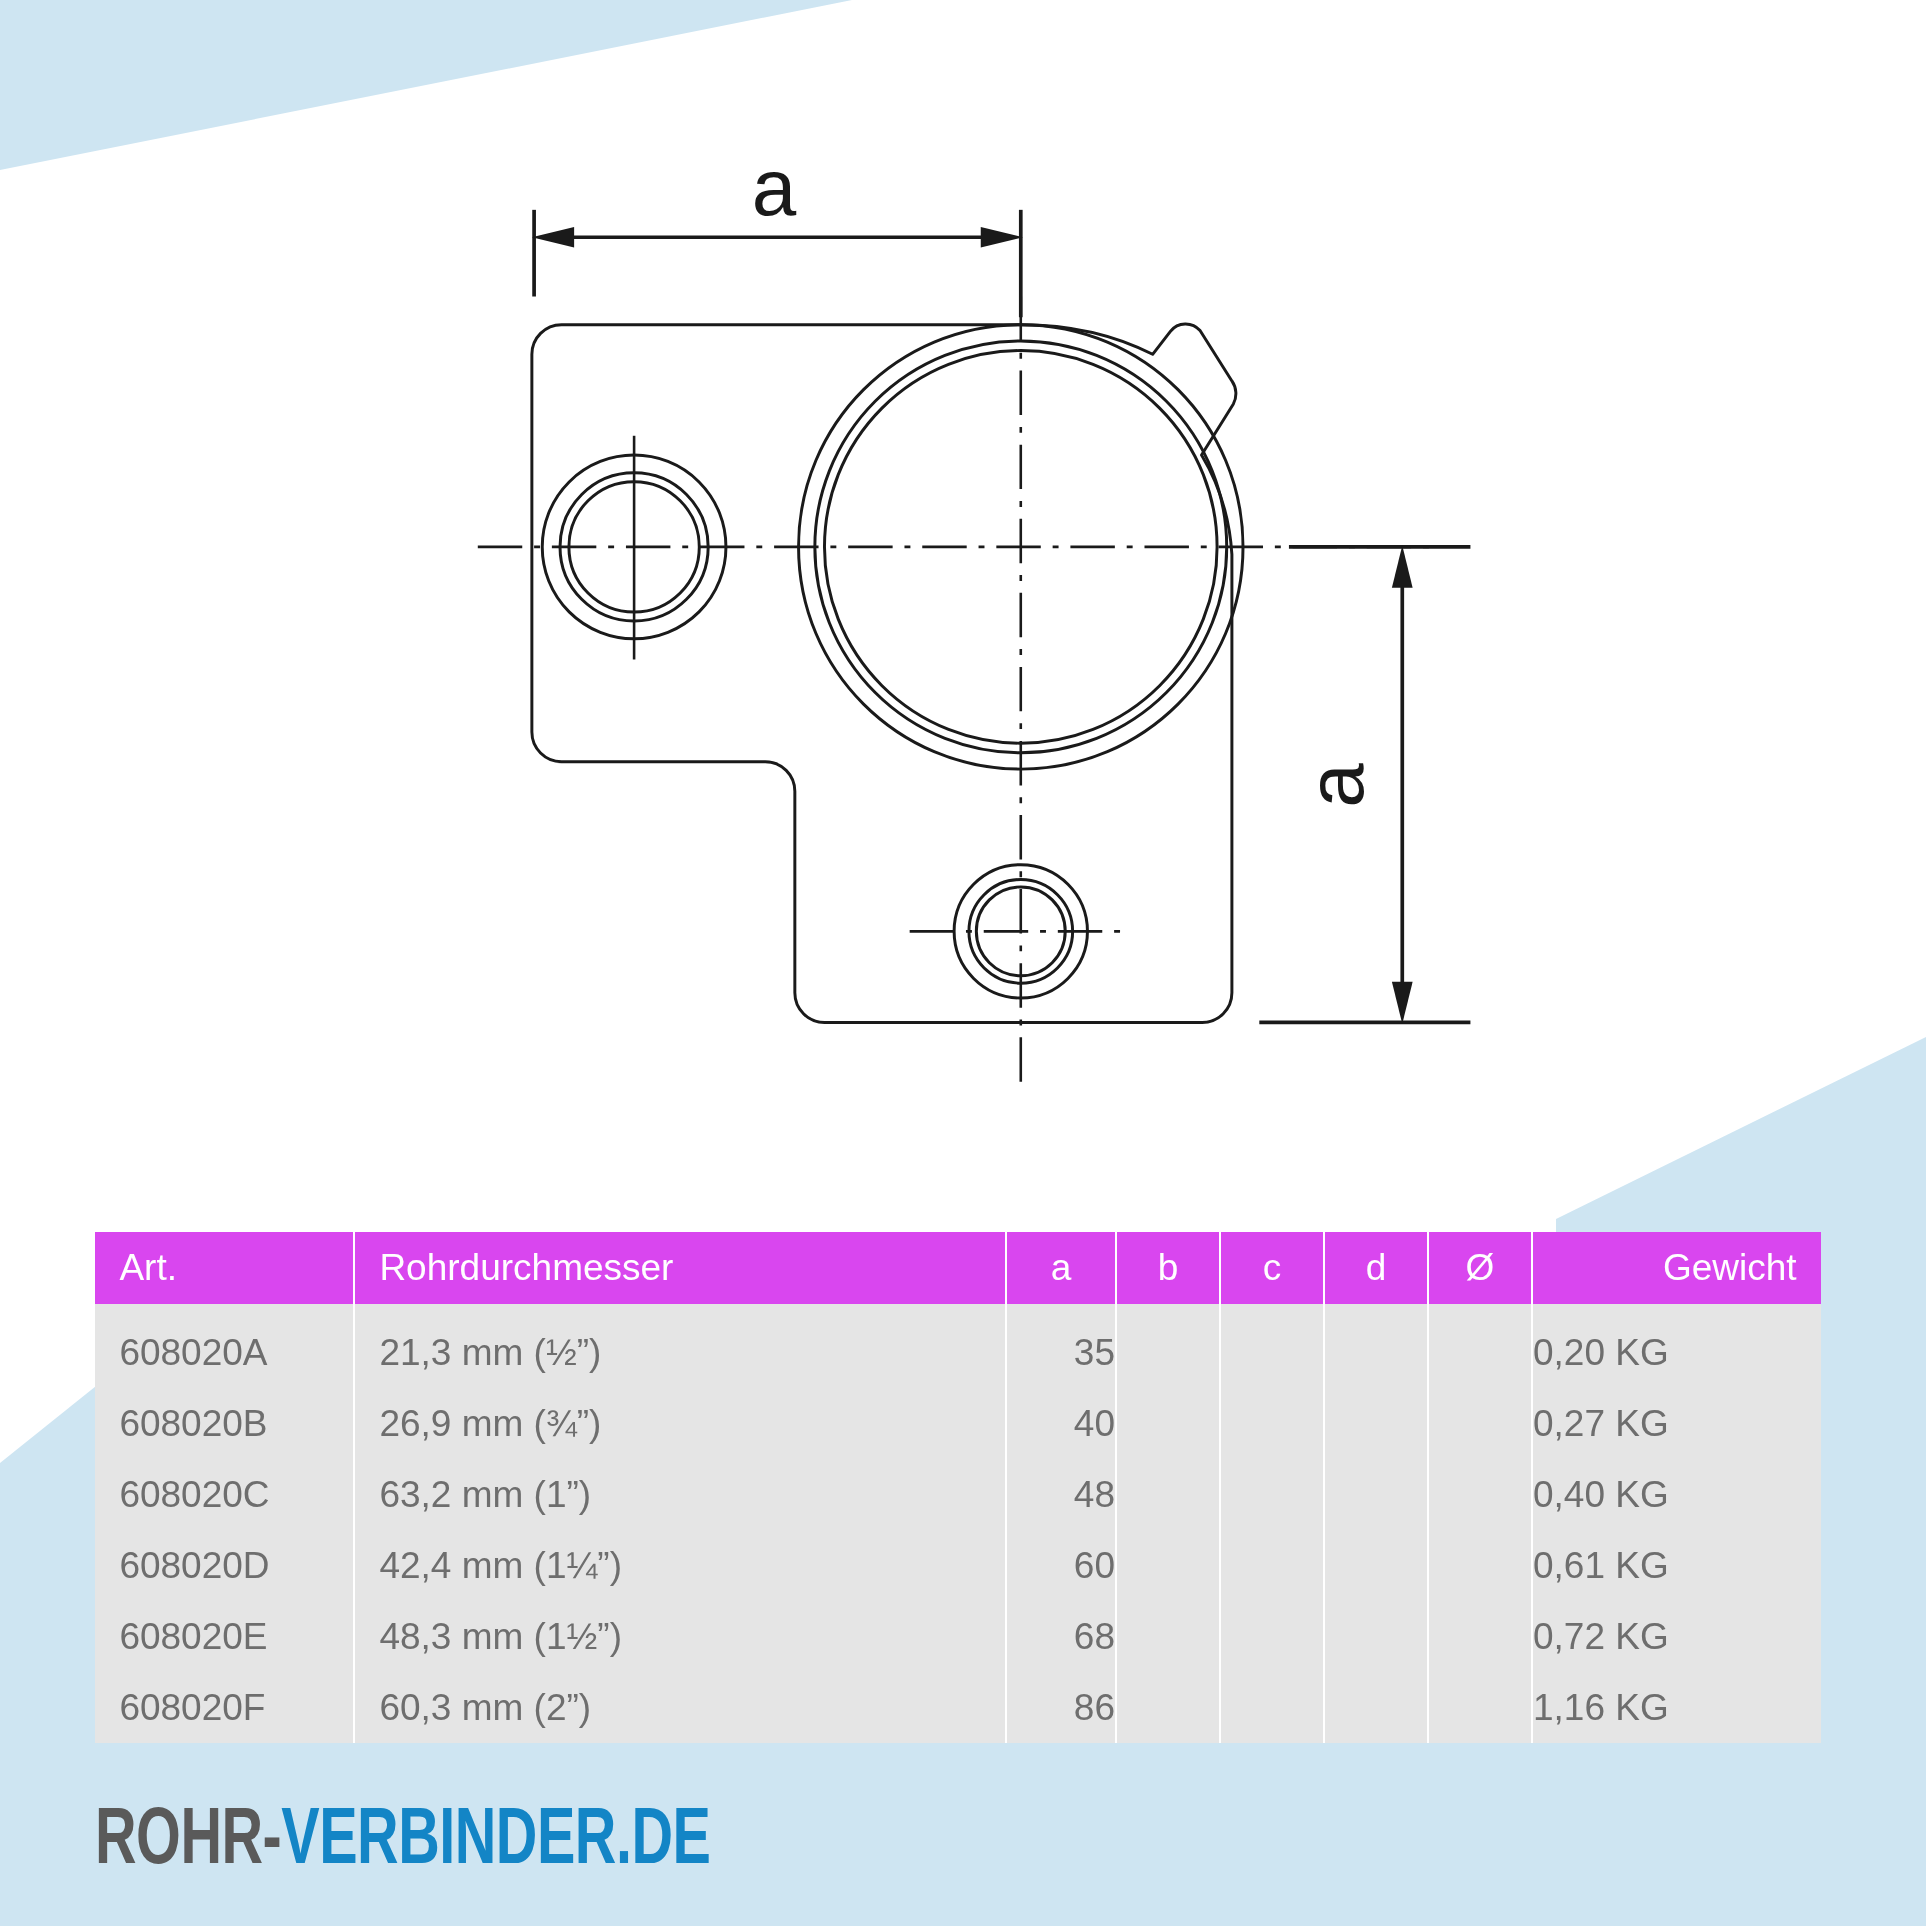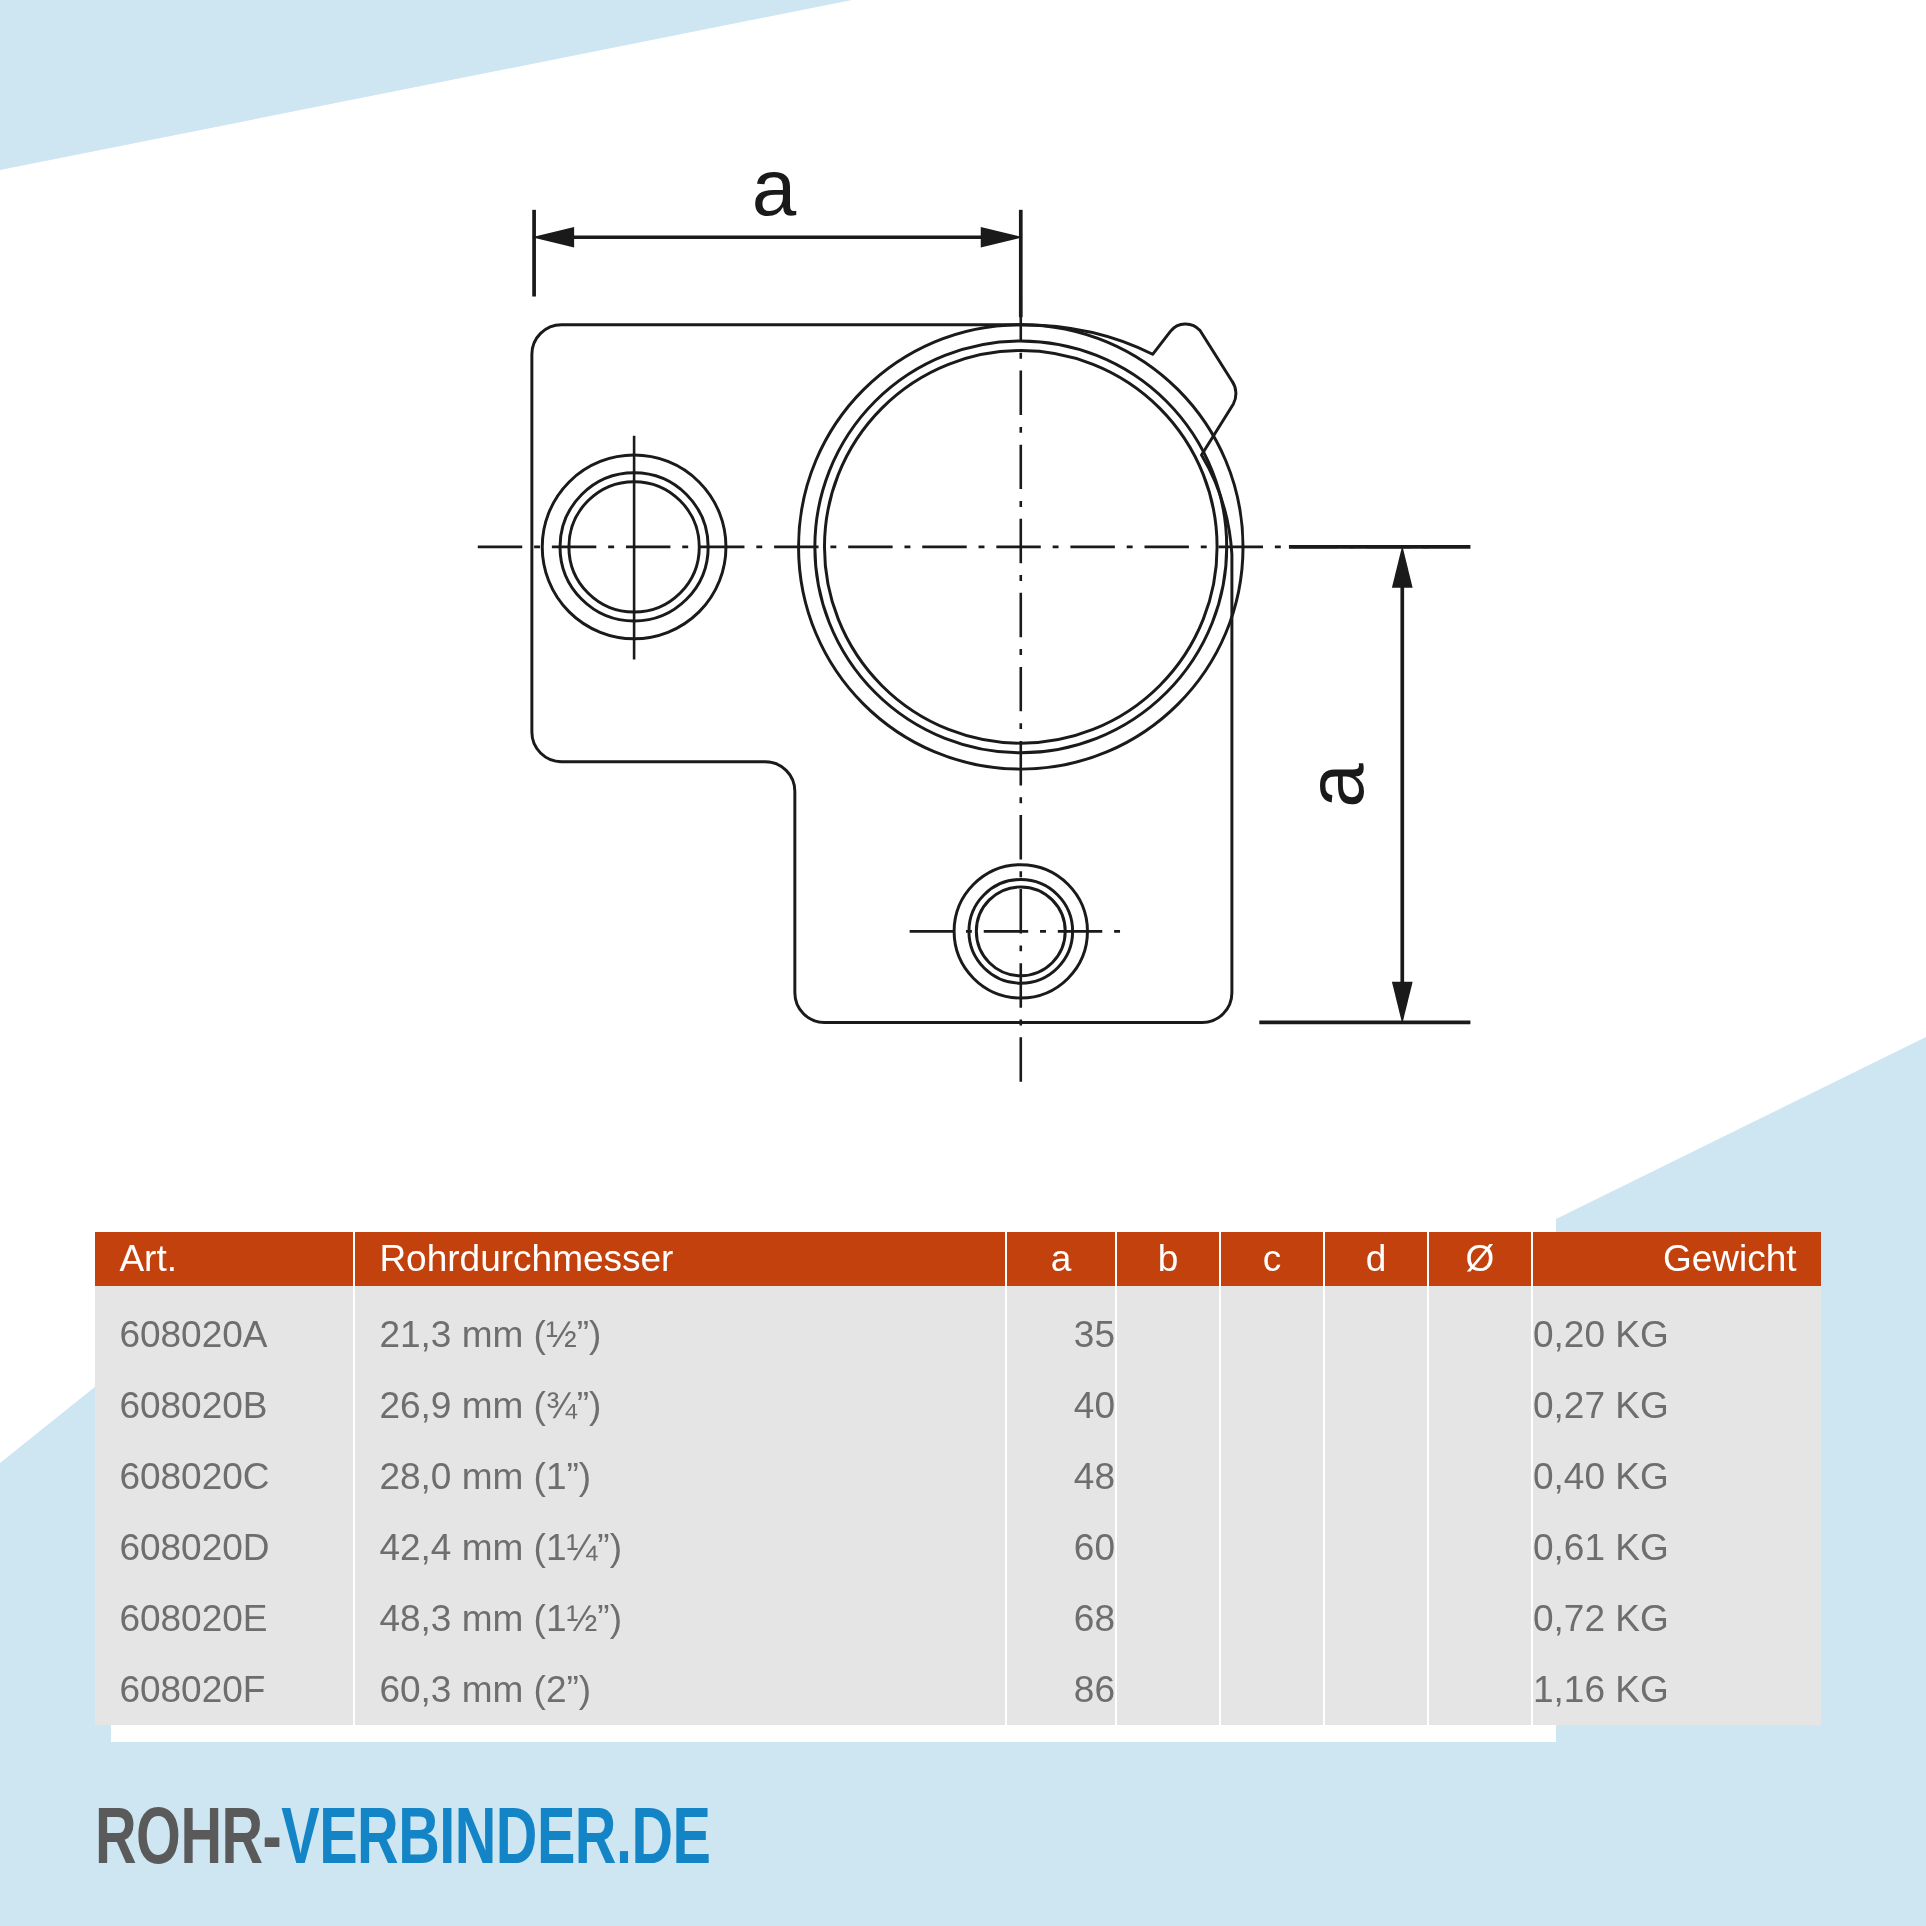--- a/index.html
+++ b/index.html
@@ -63,23 +63,23 @@
     border-collapse: collapse;
     table-layout: fixed;
   }
   #spec-table th,
   #spec-table td {
     padding: 0;
     margin: 0;
     font-weight: normal;
   }
   #spec-table thead th {
-    background: #c2410c;
+    background: #d946ef;
     color: #ffffff;
-    height: 54px;
+    height: 72px;
     font-size: 37px;
     vertical-align: middle;
     border-right: 2.2px solid #ffffff;
     font-family: "Liberation Sans", "DejaVu Sans", sans-serif;
   }
   #spec-table thead th:last-child { border-right: none; }
   #spec-table thead th.h-left   { text-align: left;  padding-left: 24.4px; }
   #spec-table thead th.h-center { text-align: center; }
   #spec-table thead th.h-right  { text-align: right; padding-right: 24.4px; margin-top: 7px; }
 
@@ -246,21 +246,21 @@
           <td class="c-left">26,9 mm (¾”)</td>
           <td class="c-center">40</td>
           <td class="c-center"></td>
           <td class="c-center"></td>
           <td class="c-center"></td>
           <td class="c-center"></td>
           <td class="c-right">0,27 KG</td>
         </tr>
         <tr>
           <td class="c-left">608020C</td>
-          <td class="c-left">28,0 mm (1”)</td>
+          <td class="c-left">63,2 mm (1”)</td>
           <td class="c-center">48</td>
           <td class="c-center"></td>
           <td class="c-center"></td>
           <td class="c-center"></td>
           <td class="c-center"></td>
           <td class="c-right">0,40 KG</td>
         </tr>
         <tr>
           <td class="c-left">608020D</td>
           <td class="c-left">42,4 mm (1¼”)</td>

